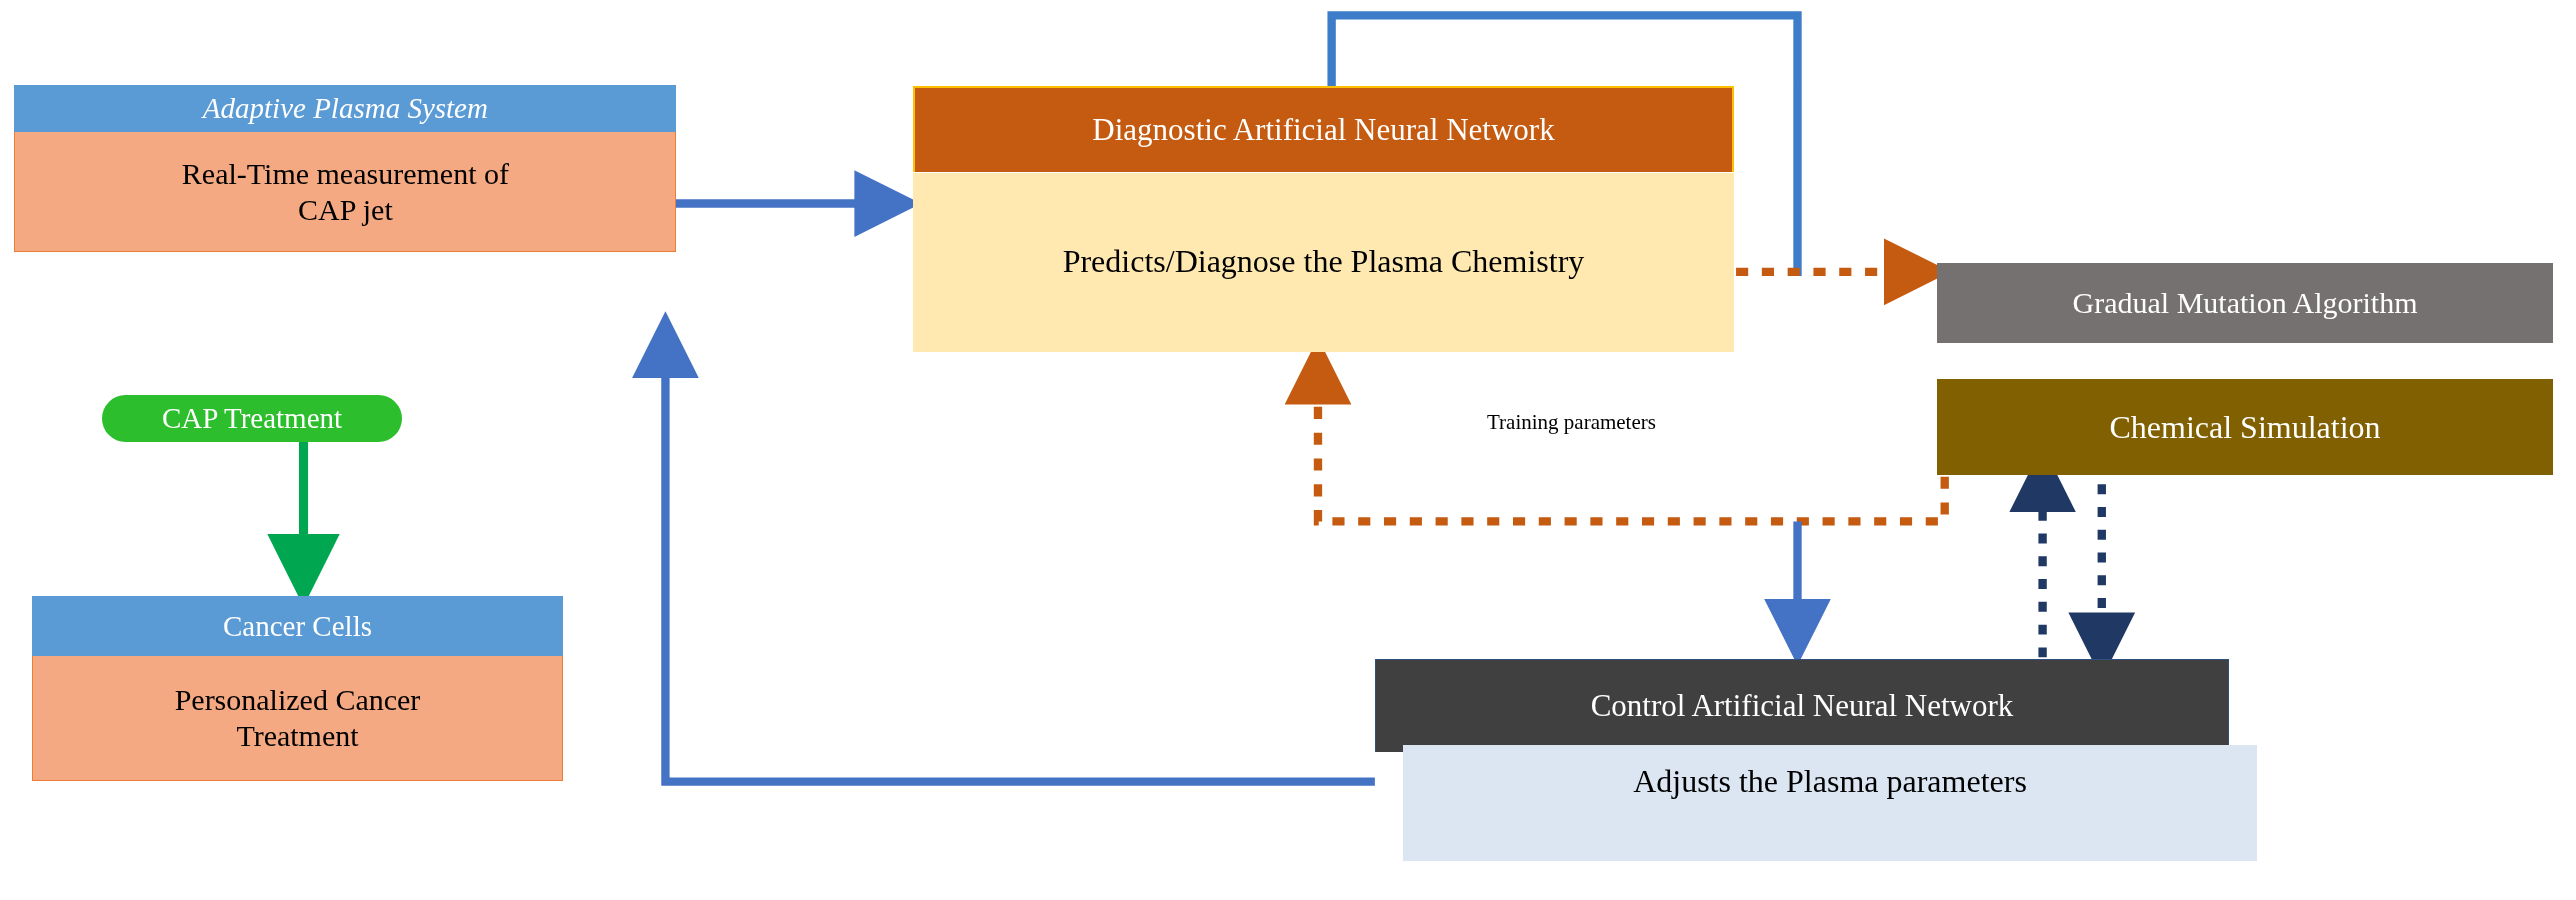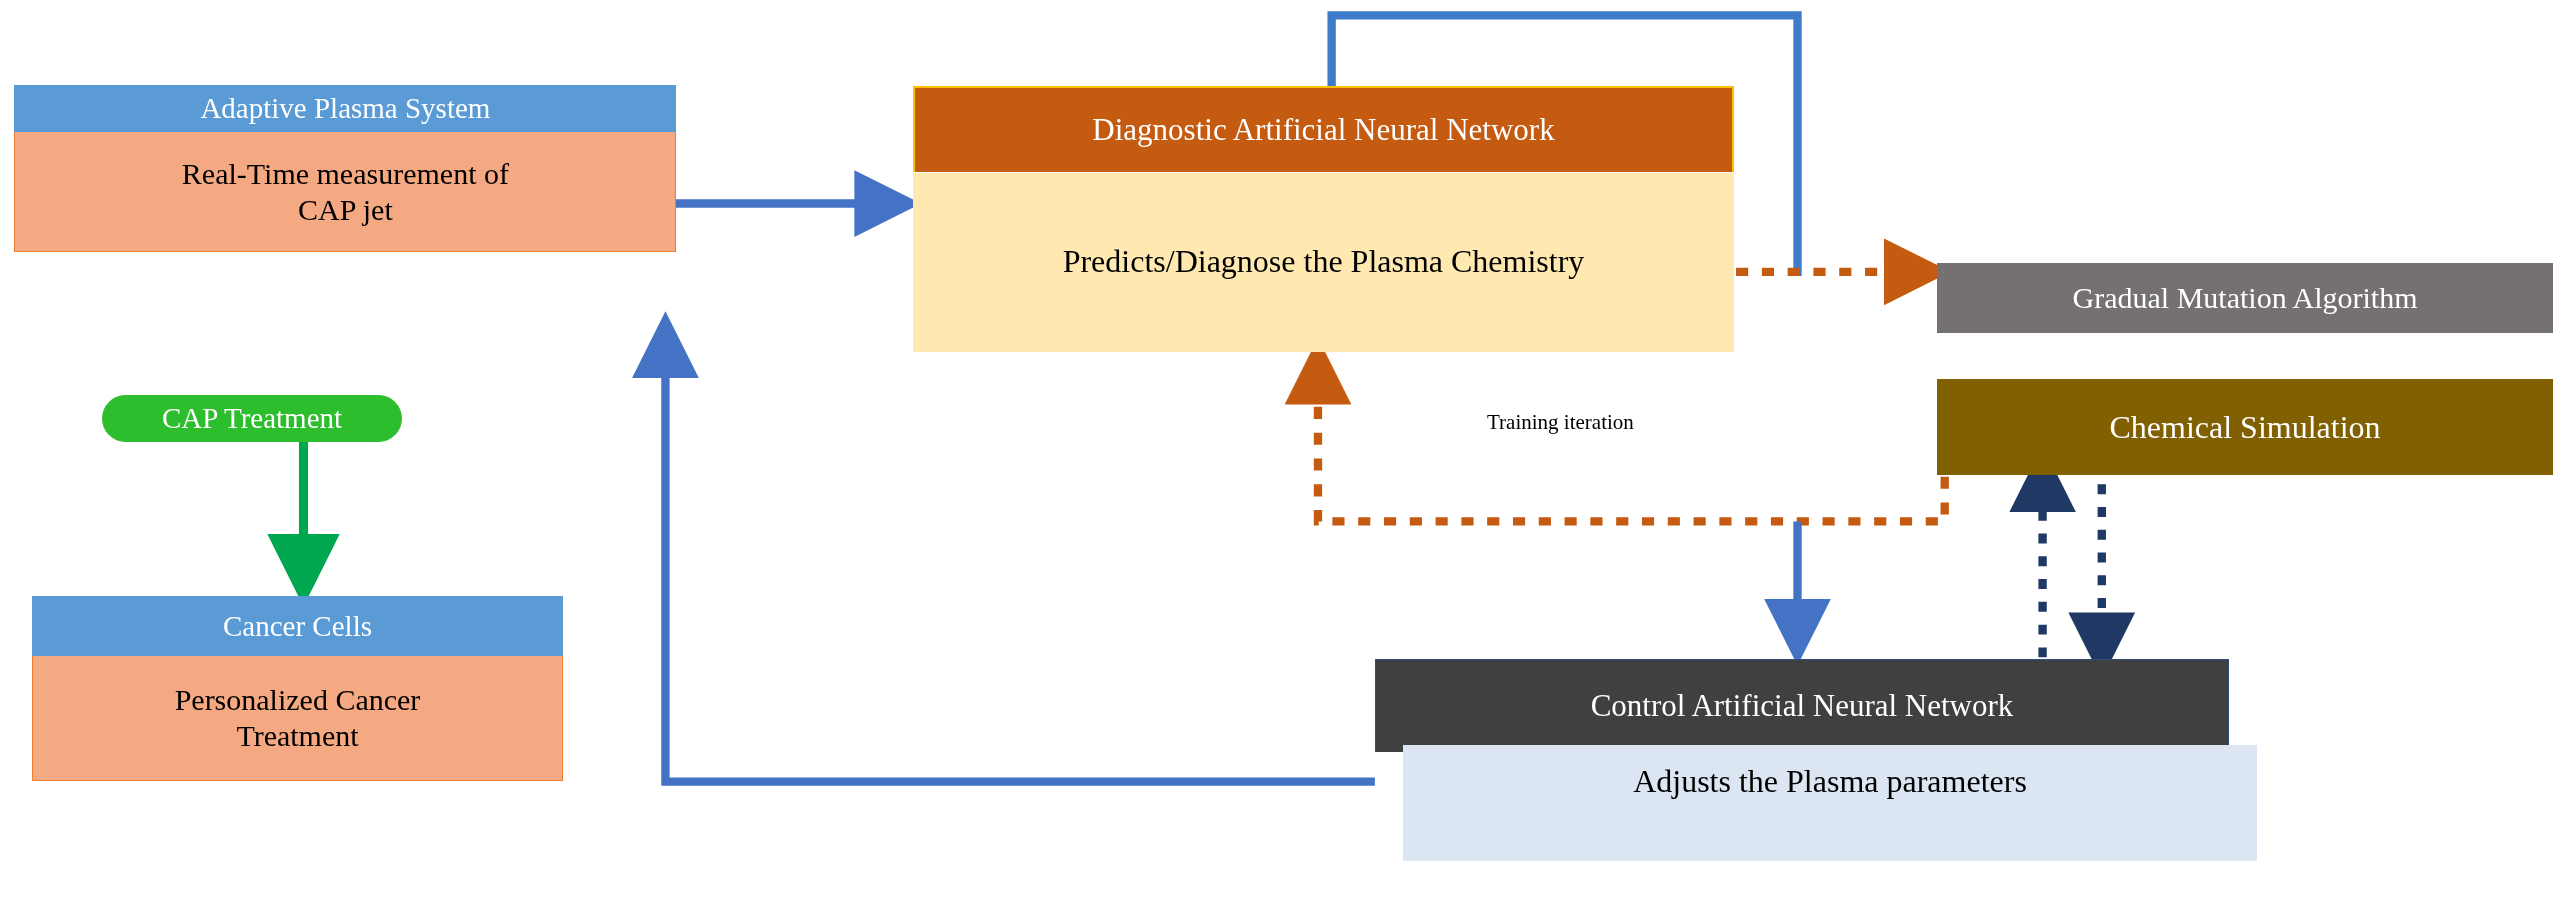--- a/index.html
+++ b/index.html
@@ -98,35 +98,35 @@
 
     <g>
       <path d="M2770,608 L2770,862" stroke="#1f3864" stroke-width="11" fill="none" stroke-dasharray="13,17" marker-end="url(#arrow-navy)"></path>
     </g>
 
     <g>
       <path d="M1812,1030 L877,1030 L877,432" stroke="#4472c4" stroke-width="11" fill="none" stroke-linejoin="miter" marker-end="url(#arrow-blue)"></path>
     </g>
   </svg>
 
-  <div class="box hdr-blue" style="left:14.4px; top:85px; width:662px; height:47px; font-size:29px;">Adaptive Plasma System</div>
+  <div class="box hdr-blue" style="left:14.4px; top:85px; width:662px; height:47px; font-size:29px;font-style:italic;">Adaptive Plasma System</div>
   <div class="box body-salmon" style="left:14.4px; top:132px; width:662px; height:120px; font-size:30px;text-align:center;">Real-Time measurement of
 CAP jet</div>
 
   <div class="box pill-green" style="left:102px; top:354px; width:300px; height:47px; font-size:29px;">CAP Treatment</div>
 
   <div class="box hdr-blue" style="left:32px; top:596px; width:531px; height:61px; font-size:29px;">Cancer Cells</div>
   <div class="box body-salmon" style="left:32px; top:656px; width:531px; height:125px; font-size:30px;">Personalized Cancer
 Treatment</div>
 
   <div class="box body-paleyellow" style="left:913px; top:173px; width:821px; height:179px; font-size:32px;">Predicts/Diagnose the Plasma Chemistry</div>
   <div class="box hdr-darkorange" style="left:913px; top:86px; width:821px; height:86px; font-size:31px;">Diagnostic Artificial Neural Network</div>
 
-  <div class="box hdr-gray" style="left:1937px; top:263px; width:616px; height:70px; font-size:30px;">Gradual Mutation Algorithm</div>
+  <div class="box hdr-gray" style="left:1937px; top:263px; width:616px; height:80px; font-size:30px;">Gradual Mutation Algorithm</div>
   <div class="box body-olive" style="left:1937px; top:366px; width:616px; height:96px; font-size:32px;margin-top:13px;">Chemical Simulation</div>
 
   <div class="box hdr-navy" style="left:1375px; top:659px; width:854px; height:93px; font-size:31px;">Control Artificial Neural Network</div>
   <div class="box body-paleblue" style="left:1375px; top:745px; width:854px; height:116px; font-size:32px; align-items:flex-start; padding-top:16.7px;margin-left:28px;">Adjusts the Plasma parameters</div>
 
-  <div class="label" style="left:1487px; top:410px; font-size:21px;">Training  iteration</div>
+  <div class="label" style="left:1487px; top:410px; font-size:21px;">Training  parameters</div>
 
 </div>
 
 
 </body></html>

